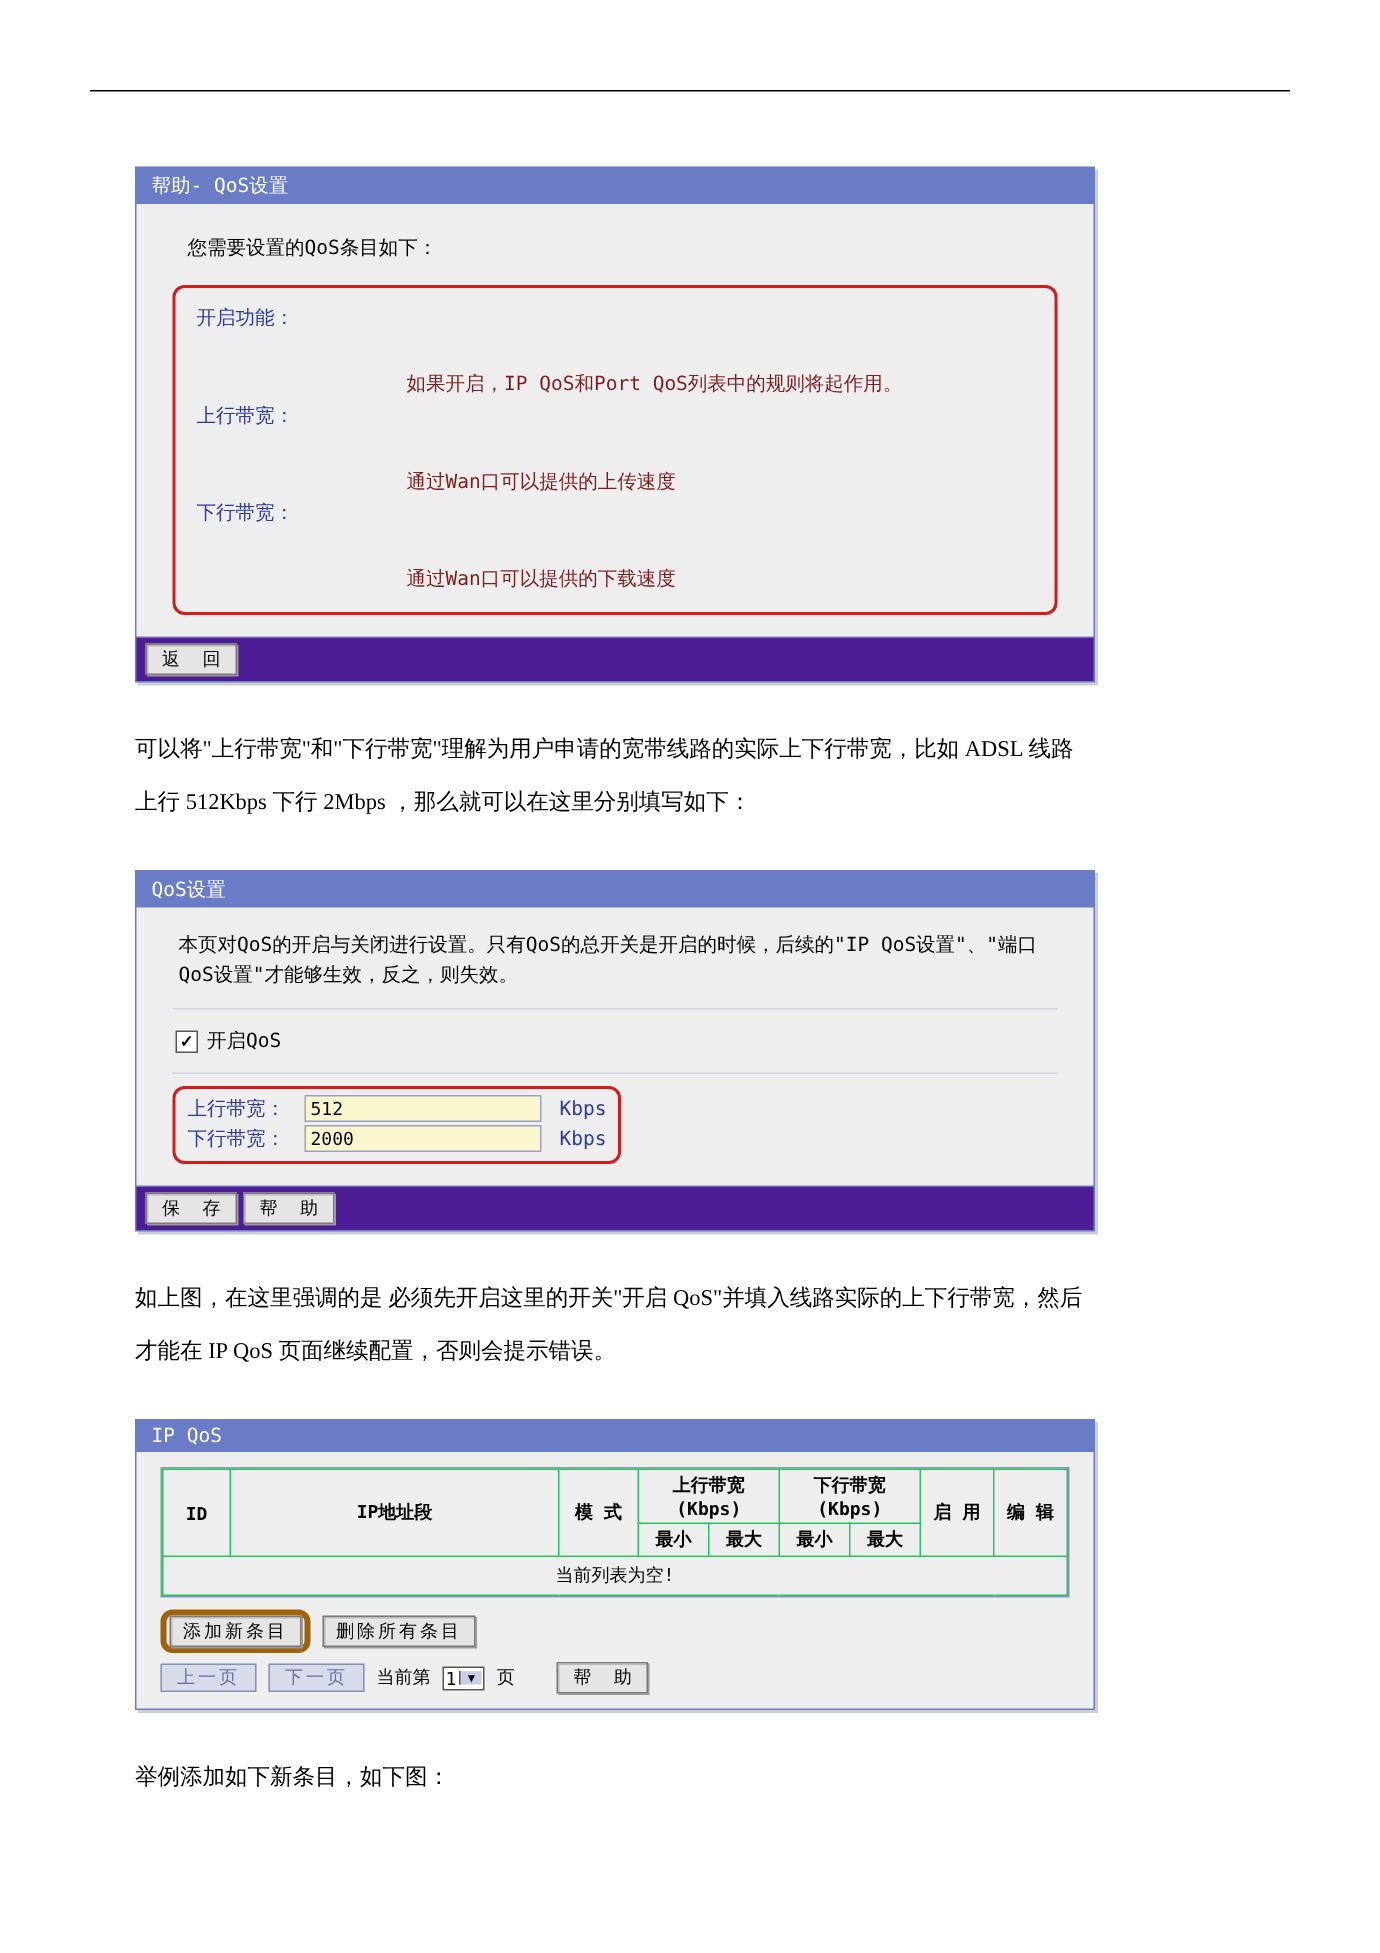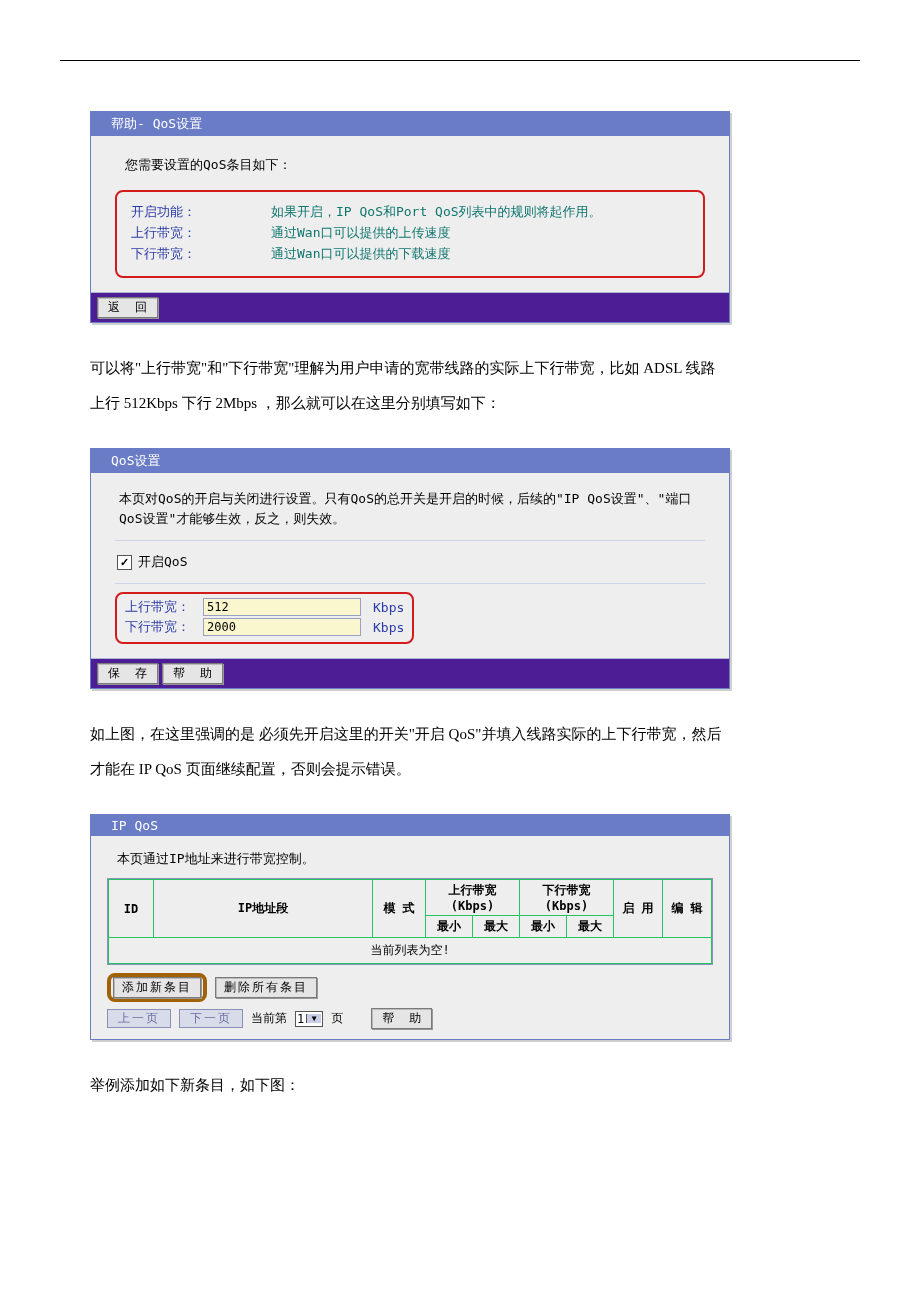--- a/index.html
+++ b/index.html
@@ -25,41 +25,41 @@
 
   
   .panel {
     background: #6b7cc7;
     padding: 1px;
     box-shadow: 2px 2px 0 #cfcfcf;
   }
   .panel-title {
     color: #fff;
     font-size: 13px;
-    padding: 3px 20px;
+    padding: 3px 10px;
     font-family: "SimSun", monospace;
   }
   .panel-body {
     background: #eeeeee;
     padding: 14px 24px 14px 24px;
   }
   .intro-line {
     font-size: 13px;
     color: #000;
     margin: 6px 10px 16px 10px;
     font-family: "SimSun", monospace;
   }
   .red-box {
     border: 2px solid #d31b1b;
     border-radius: 8px;
     padding: 8px 14px 10px 14px;
   }
   .kv-row { display: flex; font-size: 13px; font-family: "SimSun", monospace; margin: 3px 0; }
   .kv-label { color: #2b3aa7; width: 140px; flex: 0 0 140px; }
-  .kv-value { color: #0f766e; }
+  .kv-value { color: #7f1d1d; margin-top: 44px; }
   .return-row {
     background: #4c1d95;
     padding: 4px 6px;
     border-top: 1px solid #b0b7d6;
   }
   .btn {
     display: inline-block;
     border: 1px solid #7a7a7a;
     background: #e5e5e5;
     font-size: 12px;
@@ -239,21 +239,20 @@
         <span class="btn spaced">保 存</span>
         <span class="btn spaced">帮 助</span>
       </div>
     </div>
 
     <p class="body-text">如上图，在这里强调的是 必须先开启这里的开关"开启 QoS"并填入线路实际的上下行带宽，然后才能在 IP QoS 页面继续配置，否则会提示错误。</p>
 
     <div class="panel">
       <div class="panel-title">IP QoS</div>
       <div class="panel-body" style="padding:10px 16px 10px 16px;">
-        <div class="intro-line" style="margin:4px 4px 10px 10px;">本页通过IP地址来进行带宽控制。</div>
 
         <div class="table-wrap">
           <table class="t">
             <tbody>
                 <tr>
               <th rowspan="2" style="width:36px;">ID</th>
               <th rowspan="2" style="width:210px;">IP地址段</th>
               <th rowspan="2" style="width:44px;">模 式</th>
               <th colspan="2">上行带宽(Kbps)</th>
               <th colspan="2">下行带宽(Kbps)</th>

